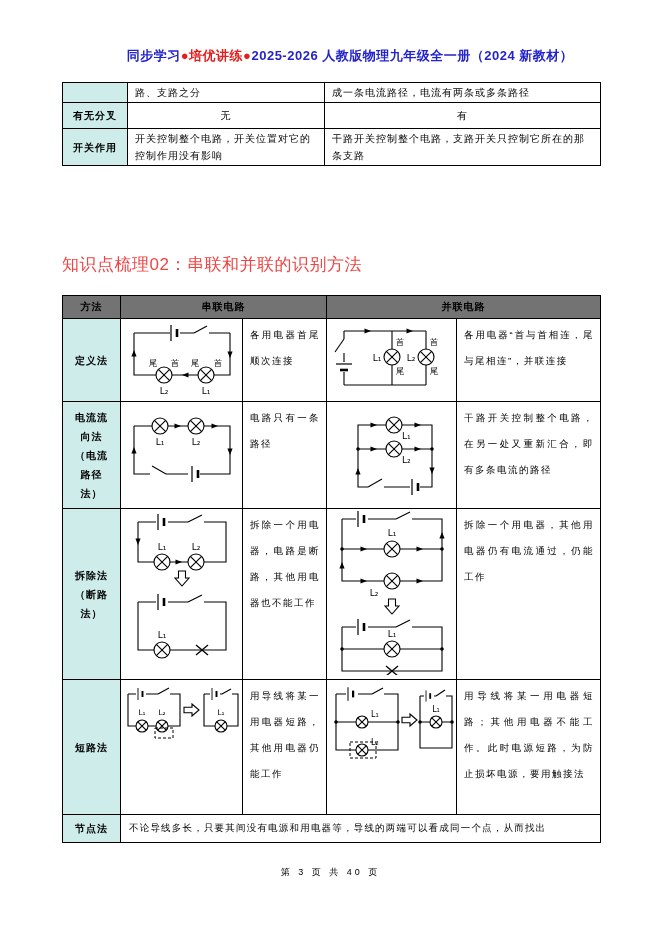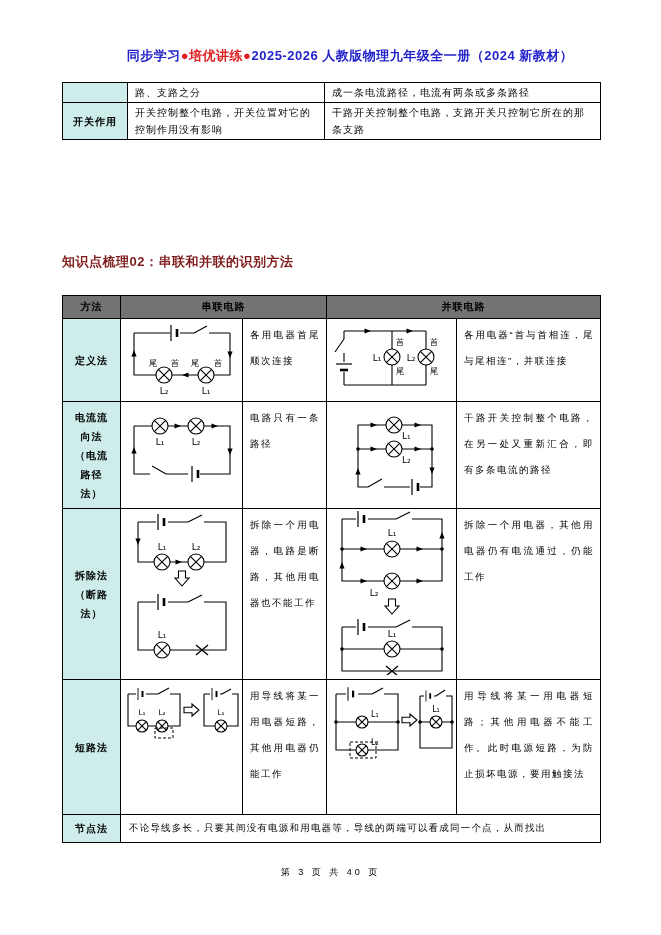--- a/index.html
+++ b/index.html
@@ -16,22 +16,22 @@
   .t2{position:absolute;left:62px;top:295px;width:538px;}
   .t2 th{font-size:10px;letter-spacing:1px;background:#737373;text-align:center;}
   .hd{background:#cdecea;font-weight:bold;text-align:center;font-size:10px;letter-spacing:1px;
       padding:1px 12px;vertical-align:middle;line-height:19px;}
   .desc{font-size:9.5px;line-height:26px;letter-spacing:1.5px;text-align:justify;
         vertical-align:top;padding:3px 6px 0 7px;}
   .diag{text-align:center;vertical-align:middle;padding:0;background:#fff;}
   .vt{vertical-align:top;padding-top:4px;}
   .ctr{text-align:center;}
   .note{font-size:9.5px;letter-spacing:1.2px;padding:2px 8px;vertical-align:middle;margin-left:28px;}
-  .sect{position:absolute;left:62px;top:253px;font-size:13px;font-weight:bold;
-        color:#7f1d1d;letter-spacing:0.5px;}
+  .sect{position:absolute;left:62px;top:253px;font-size:17px;font-weight:normal;
+        color:#ef4444;letter-spacing:0.5px;}
   .ftr{position:absolute;top:866px;left:0;width:661px;text-align:center;
        font-size:9px;letter-spacing:3px;}
   svg text{font-family:"DejaVu Sans",sans-serif;fill:#000;}
   svg .w{stroke:#000;stroke-width:1.1;fill:none;}
 </style>
 </head>
 <body>
 
 <svg width="0" height="0" style="position:absolute">
   <defs>
@@ -73,20 +73,25 @@
     <colgroup>
         <col style="width:65px">
         <col style="width:197px">
         <col style="width:276px">
       </colgroup>
     <tbody>
         <tr style="height:19px">
       <td class="hd"></td>
       <td>路、支路之分</td>
       <td>成一条电流路径，电流有两条或多条路径</td>
+    </tr>
+    <tr style="height:26px">
+      <td class="hd">有无分叉</td>
+      <td class="ctr">无</td>
+      <td class="ctr">有</td>
     </tr>
     <tr style="height:36px">
       <td class="hd">开关作用</td>
       <td>开关控制整个电路，开关位置对它的控制作用没有影响</td>
       <td>干路开关控制整个电路，支路开关只控制它所在的那条支路</td>
     </tr>
   </tbody>
     </table>
 
   <div class="sect">知识点梳理02：串联和并联的识别方法</div>

